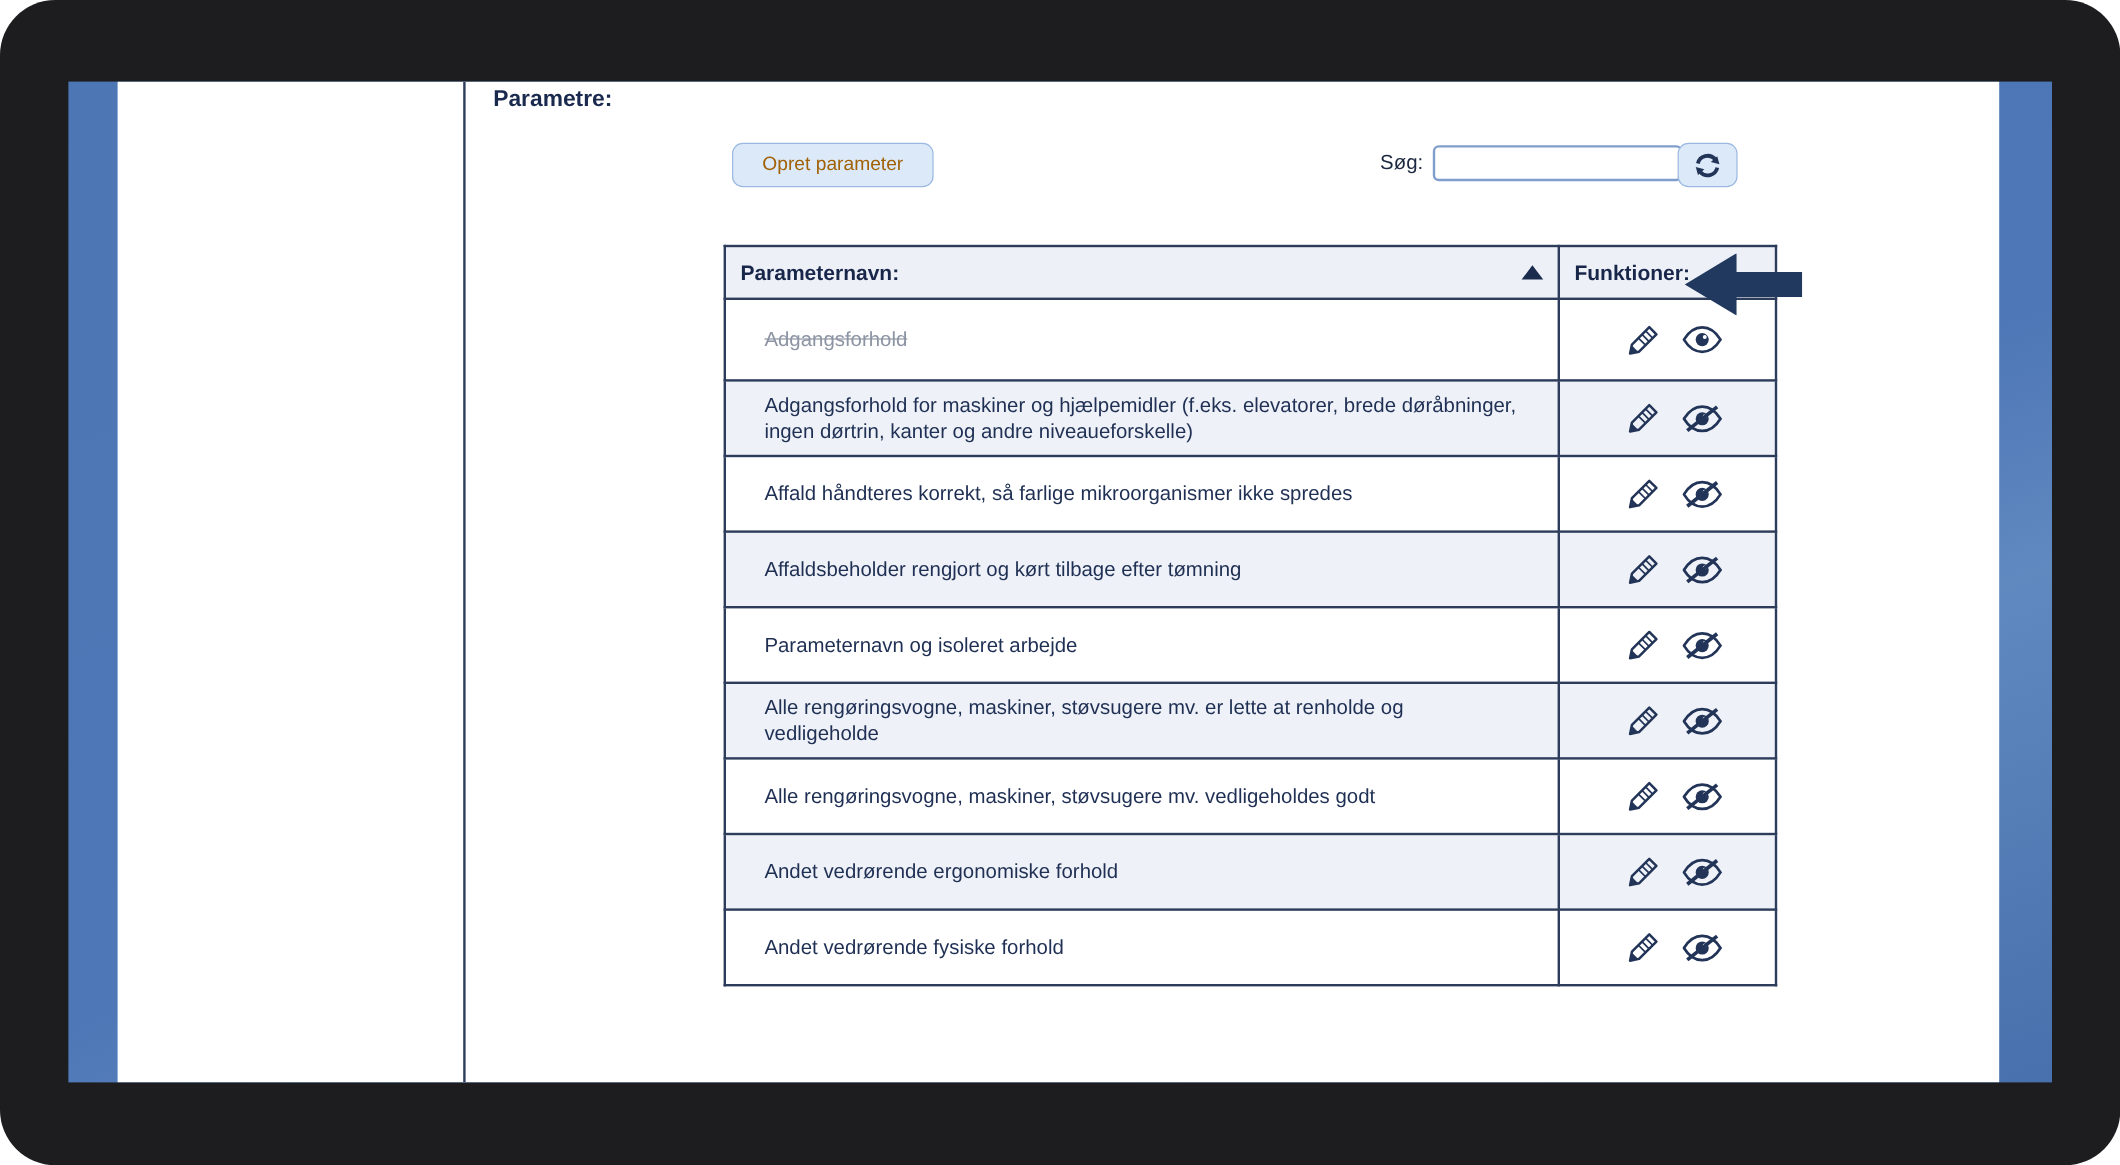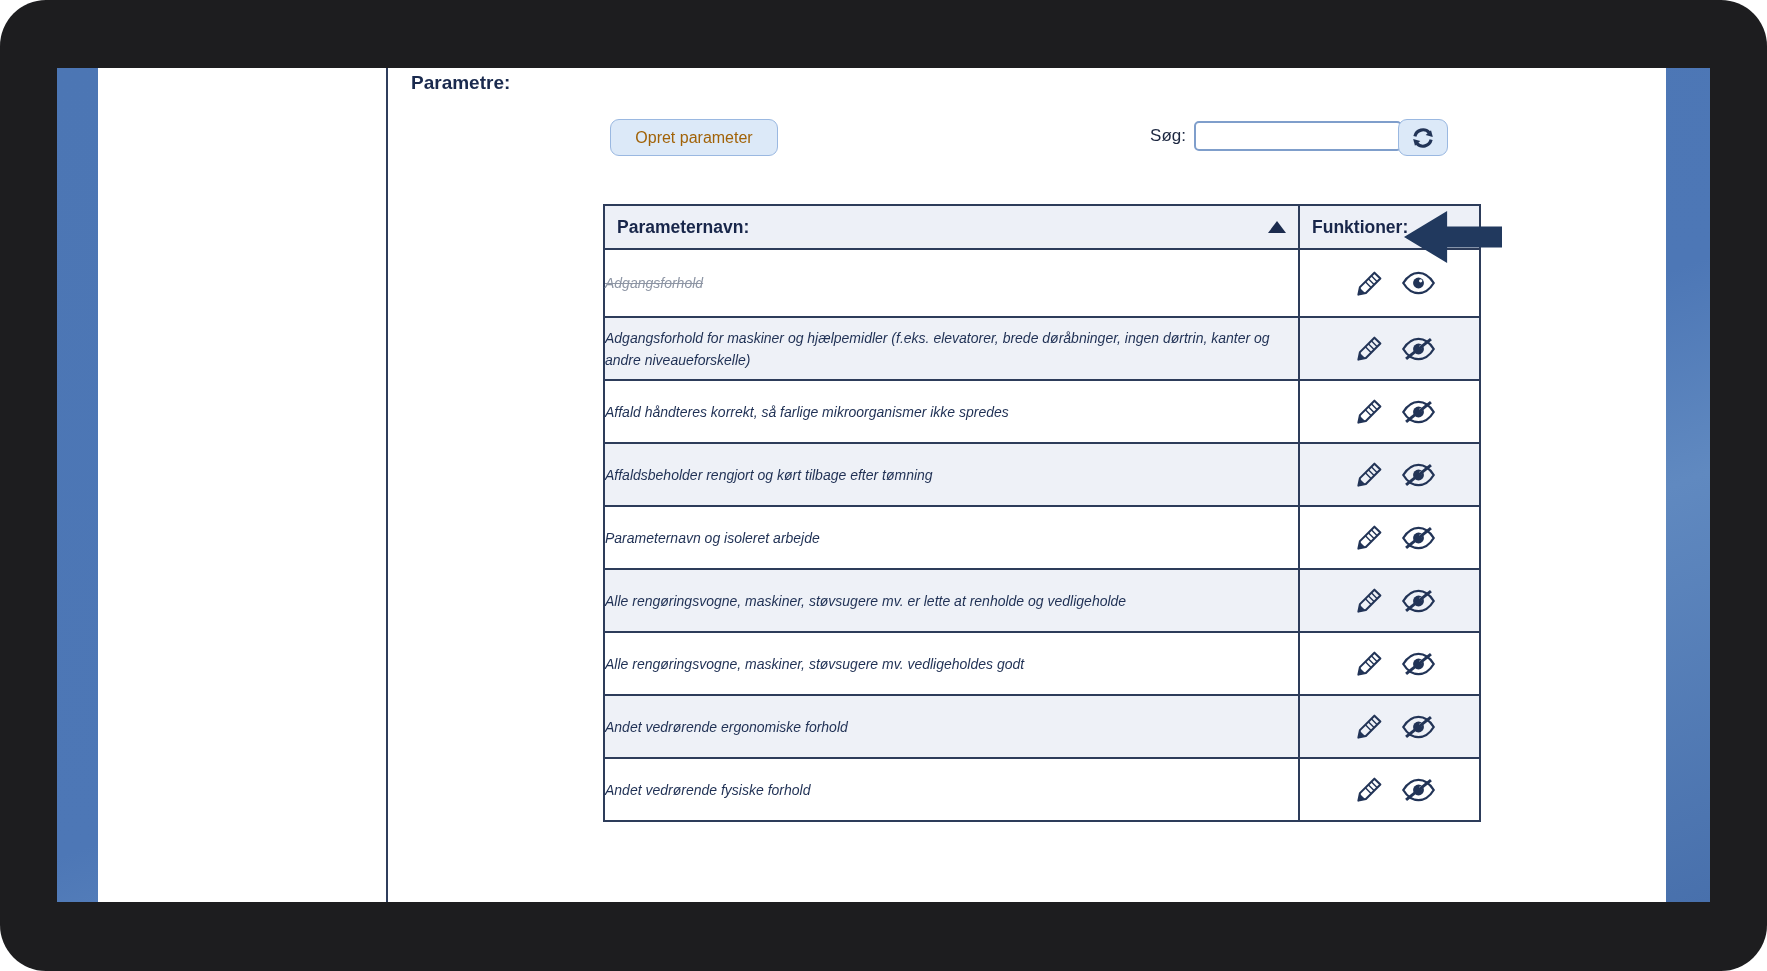--- a/index.html
+++ b/index.html
@@ -71,23 +71,22 @@
   .sort-tri{
     width:0;height:0;display:inline-block;
     border-left:9px solid transparent;border-right:9px solid transparent;
     border-bottom:12px solid #1b2b4e;
   }
   tbody tr{height:63px;}
   tbody tr:first-child{height:68px;}
   tbody tr:nth-child(even) td{background:var(--gray-row);}
   tbody tr:nth-child(odd) td{background:#ffffff;}
   td.name-cell{
-    padding:8px 0;font-size:14px;line-height:22px;color:#1f3054;
+    padding:8px 32px;font-size:17px;line-height:22px;color:#1f3054;
     vertical-align:middle;
-    font-style:italic;
   }
   td.fn-cell{text-align:center;vertical-align:middle;padding:0 0 0 10px;white-space:nowrap;}
   .pname.struck{text-decoration:line-through;color:var(--struck);}
   .icon{display:inline-block;vertical-align:middle;color:#223457;cursor:pointer;}
   .icon svg{display:block;}
   .icon + .icon{margin-left:12px;}
   .annotation-arrow{
     position:absolute;left:1306px;top:143px;width:98px;height:52px;
     background:var(--arrow);
     clip-path:polygon(0% 50%,44% 0%,44% 30%,100% 30%,100% 70%,44% 70%,44% 100%);

